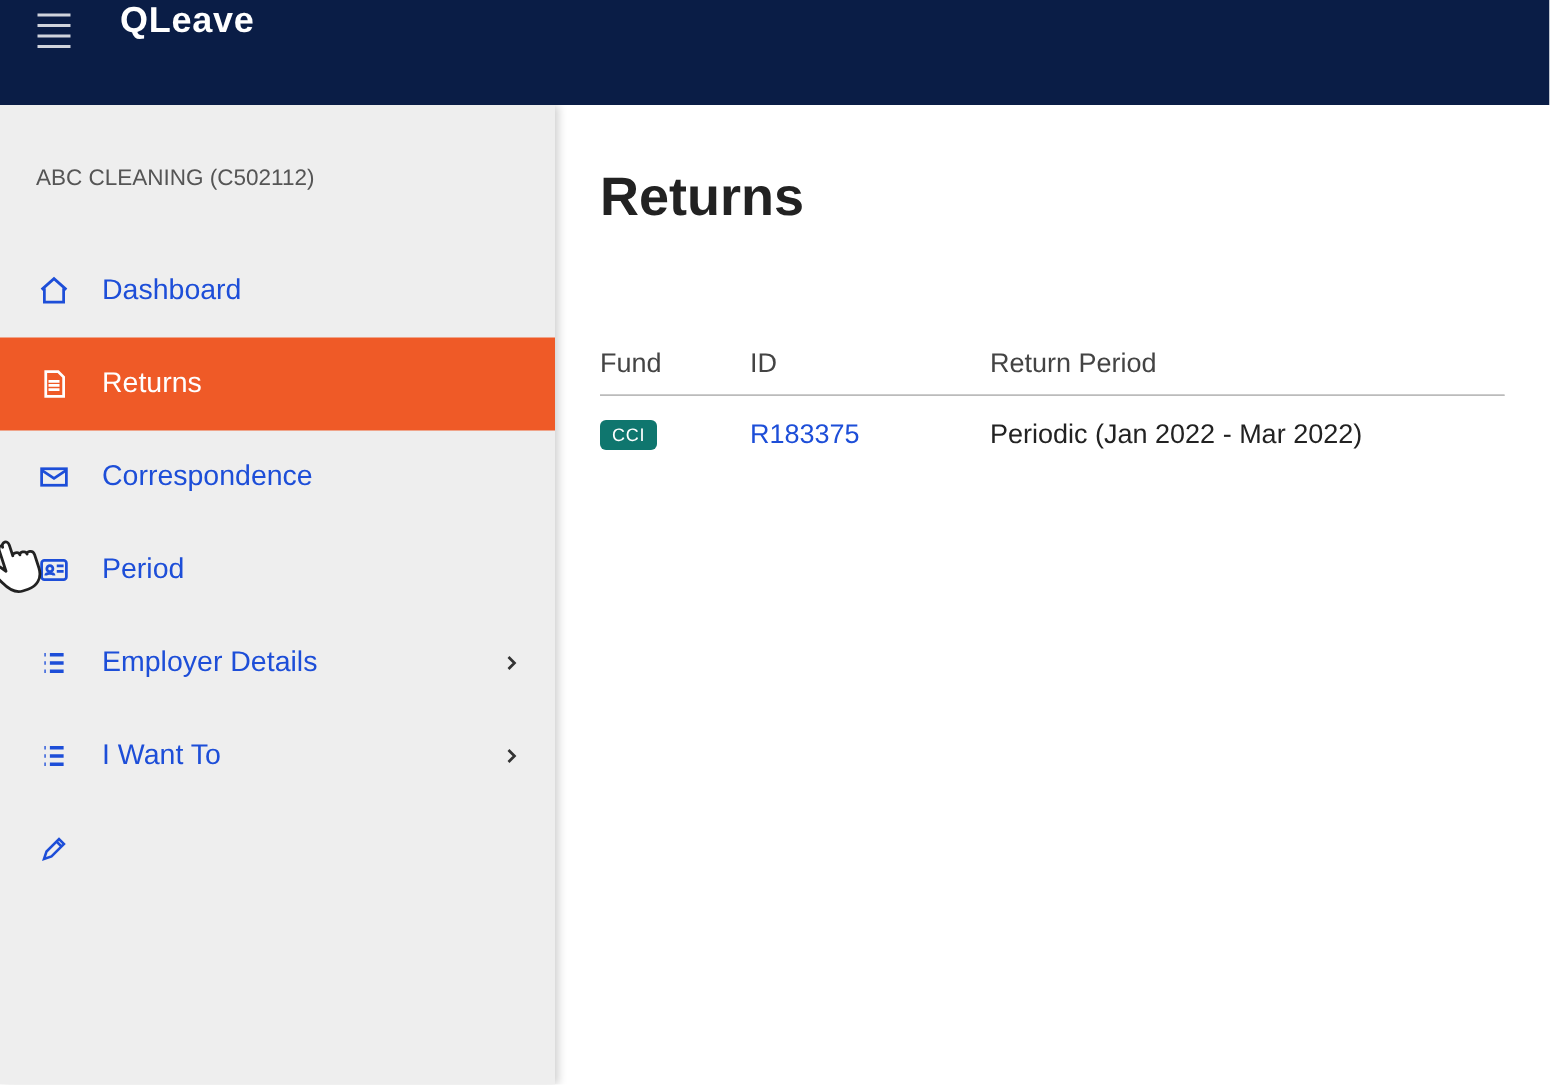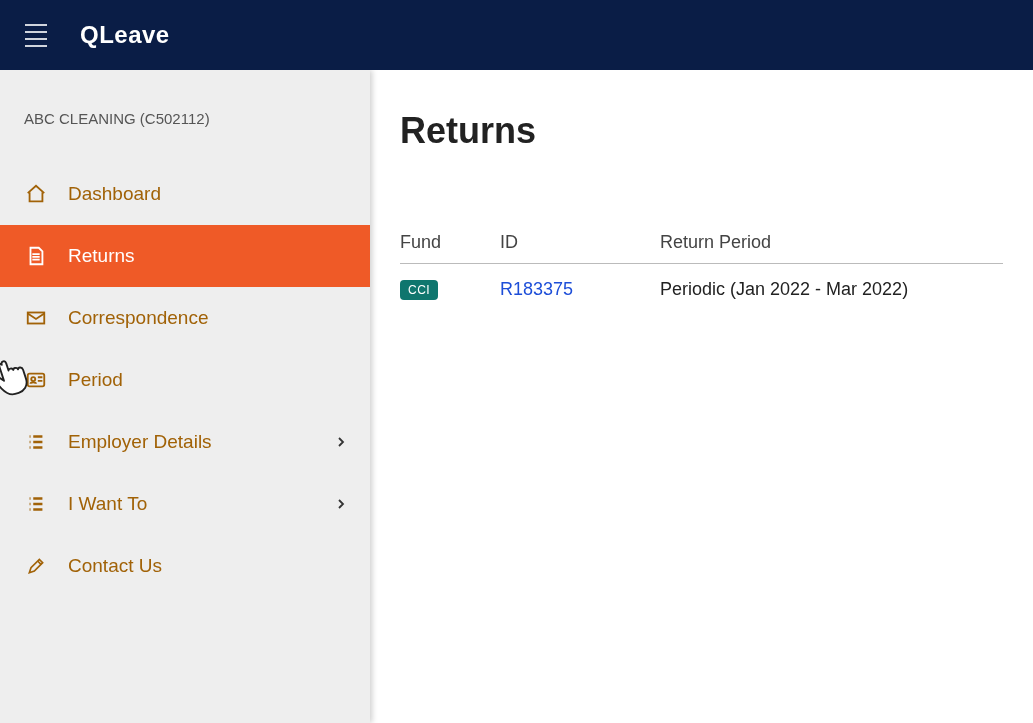--- a/index.html
+++ b/index.html
@@ -15,21 +15,20 @@
     display: flex;
     flex-direction: column;
     width: 100%;
     height: 100%;
   }
   .topbar {
     background: #0a1d46;
     color: #fff;
     height: 70px;
     display: flex;
-    align-items: center;
     padding: 0 16px;
     position: relative;
     z-index: 2;
   }
   .menu-icon {
     width: 40px;
     height: 40px;
     display: flex;
     flex-direction: column;
     justify-content: center;
@@ -72,21 +71,21 @@
   .nav {
     display: flex;
     flex-direction: column;
   }
   .nav-item {
     display: flex;
     align-items: center;
     height: 62px;
     padding: 0 24px;
     font-size: 19px;
-    color: #a16207;
+    color: #1d4ed8;
     cursor: pointer;
     gap: 20px;
     position: relative;
   }
   .nav-item.active {
     background: #ef5a27;
     color: #fff;
   }
   .nav-item .icon {
     width: 24px;
@@ -247,21 +246,20 @@
           </span>
         </div>
 
         <div class="nav-item">
           <span class="icon">
             <svg viewBox="0 0 24 24" width="20" height="20" fill="none" stroke="currentColor" stroke-width="2">
               <path d="M4 20 L6 14 L16 4 L20 8 L10 18 Z"></path>
                 <path d="M14 6 L18 10"></path>
             </svg>
           </span>
-          <span class="label">Contact Us</span>
         </div>
 
       </nav>
 
       <div class="cursor-hand">
         <svg viewBox="0 0 64 64" width="60" height="60">
           <g transform="rotate(-18 32 32)">
           <path d="M26 22 C26 18 31 18 31 22 L31 30 C31 28 36 28 36 31 C36 29 41 29 41 32 C41 30 46 30 46 34 L46 44 C46 52 40 56 34 56 L30 56 C24 56 20 50 18 46 L14 38 C12 34 17 31 20 35 L23 39 L23 24 C23 20 26 20 26 22 Z" fill="#ffffff" stroke="#222" stroke-width="2" stroke-linejoin="round"></path>
           </g>
         </svg>

